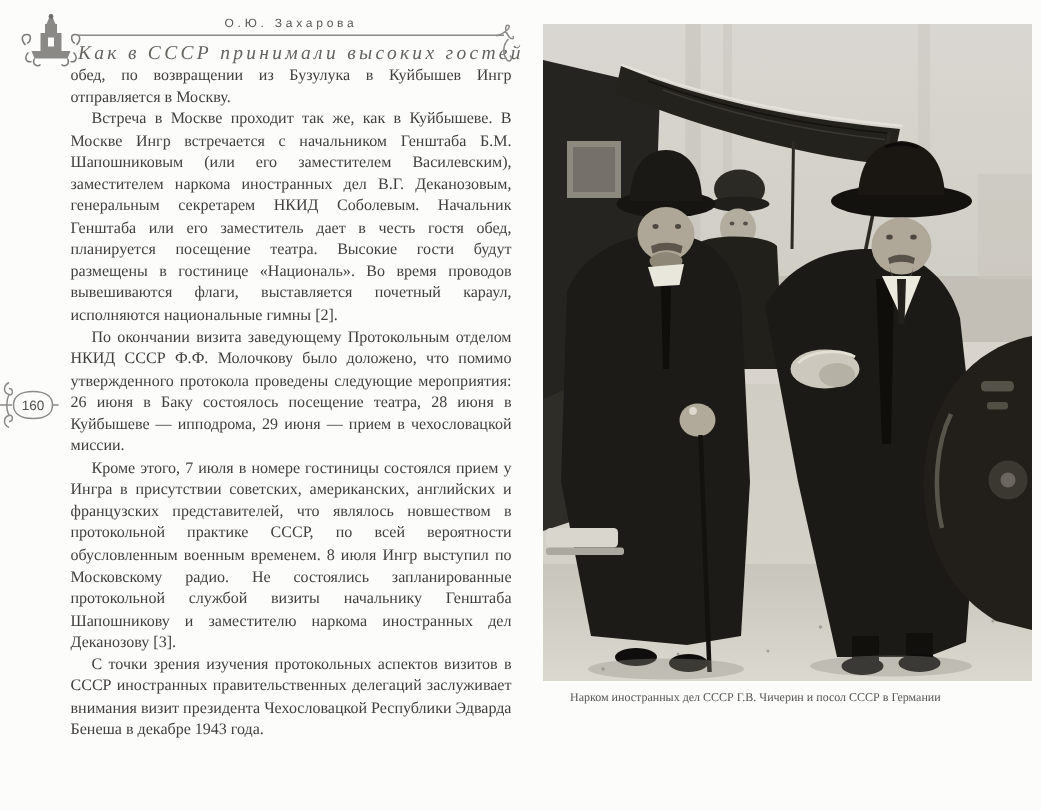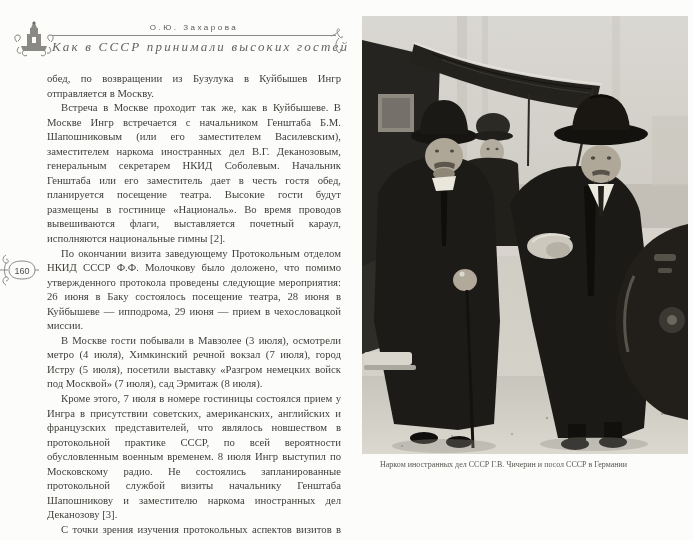--- a/index.html
+++ b/index.html
@@ -6,21 +6,21 @@
   .spread{
     position:relative;width:694px;height:540px;margin:0 auto;
     background:#fcfcfa;overflow:hidden;
     font-family:"Liberation Serif","DejaVu Serif",serif;color:#3d3c3a;
   }
   .page{position:absolute;top:0;height:540px;}
   .page-left{left:0;width:347px;}
   .page-right{left:347px;width:347px;}
 
   
-  .rheader{position:absolute;left:0;top:20px;width:347px;height:40px;}
+  .rheader{position:absolute;left:0;top:8px;width:347px;height:40px;}
   .orn-left{position:absolute;left:13px;top:0;}
   .orn-right{position:absolute;left:329px;top:8px;}
   .rheader-center{position:absolute;left:52px;top:3px;width:284px;text-align:center;}
   .rheader-author{
     font-family:"Liberation Sans","DejaVu Sans",sans-serif;
     font-size:8px;letter-spacing:2.5px;color:#5a5956;white-space:nowrap;
   }
   .rheader-rule{height:1px;background:#8b8a87;margin:3px 0 3px 0;}
   .rheader-title{
     font-style:italic;font-size:13px;letter-spacing:2.2px;color:#65645f;white-space:nowrap;
@@ -28,21 +28,21 @@
 
   
   .pagenum{position:absolute;left:0px;top:253px;}
 
   
   .body-text{
     position:absolute;left:47px;top:43px;width:294px;
     font-size:10.7px;line-height:14.55px;text-align:justify;color:#403f3c;
   }
   .body-text p{margin:0;text-indent:14px;}
-  .body-text p.noindent{text-indent:0;margin-top:28px;}
+  .body-text p.noindent{text-indent:0;}
 
   
   .photo-wrap{position:absolute;left:15px;top:16px;width:326px;height:438px;}
   .photo-wrap svg{display:block;}
 
   
   .caption{
     position:absolute;left:33px;top:460px;width:320px;
     font-size:8px;line-height:10.5px;color:#575652;
     font-family:"Liberation Serif","DejaVu Serif",serif;
@@ -93,21 +93,20 @@
         <path d="M9 17 C9 11 14 8 22 8 C30 8 35 11 35 17 C35 23 30 26 22 26 C14 26 9 23 9 17 Z" fill="#fcfcfa"></path>
         <path d="M35 17 L39 17"></path>
       </g>
       <text x="22" y="20.5" text-anchor="middle" font-family="Liberation Sans, DejaVu Sans, sans-serif" font-size="9" fill="#504f4c">160</text>
     </svg>
 
     <div class="body-text">
       <p class="noindent">обед, по возвращении из Бузулука в Куйбышев Ингр отправляется в Москву.</p>
       <p>Встреча в Москве проходит так же, как в Куйбышеве. В Москве Ингр встречается с начальником Генштаба Б.М. Шапошниковым (или его заместителем Василевским), заместителем наркома иностранных дел В.Г. Деканозовым, генеральным секретарем НКИД Соболевым. Начальник Генштаба или его заместитель дает в честь гостя обед, планируется посещение театра. Высокие гости будут размещены в гостинице «Националь». Во время проводов вывешиваются флаги, выставляется почетный караул, исполняются национальные гимны [2].</p>
       <p>По окончании визита заведующему Протокольным отделом НКИД СССР Ф.Ф. Молочкову было доложено, что помимо утвержденного протокола проведены следующие мероприятия: 26 июня в Баку состоялось посещение театра, 28 июня в Куйбышеве — ипподрома, 29 июня — прием в чехословацкой миссии.</p>
-      <p>В Москве гости побывали в Мавзолее (3 июля), осмотрели метро (4 июля), Химкинский речной вокзал (7 июля), город Истру (5 июля), посетили выставку «Разгром немецких войск под Москвой» (7 июля), сад Эрмитаж (8 июля).</p>
       <p>Кроме этого, 7 июля в номере гостиницы состоялся прием у Ингра в присутствии советских, американских, английских и французских представителей, что являлось новшеством в протокольной практике СССР, по всей вероятности обусловленным военным временем. 8 июля Ингр выступил по Московскому радио. Не состоялись запланированные протокольной службой визиты начальнику Генштаба Шапошникову и заместителю наркома иностранных дел Деканозову [3].</p>
       <p>С точки зрения изучения протокольных аспектов визитов в СССР иностранных правительственных делегаций заслуживает внимания визит президента Чехословацкой Республики Эдварда Бенеша в декабре 1943 года.</p>
 
     </div>
   </div>
 
   <div class="page page-right">
 
     <div class="photo-wrap">
       <svg width="326" height="438" viewBox="0 0 326 438">

